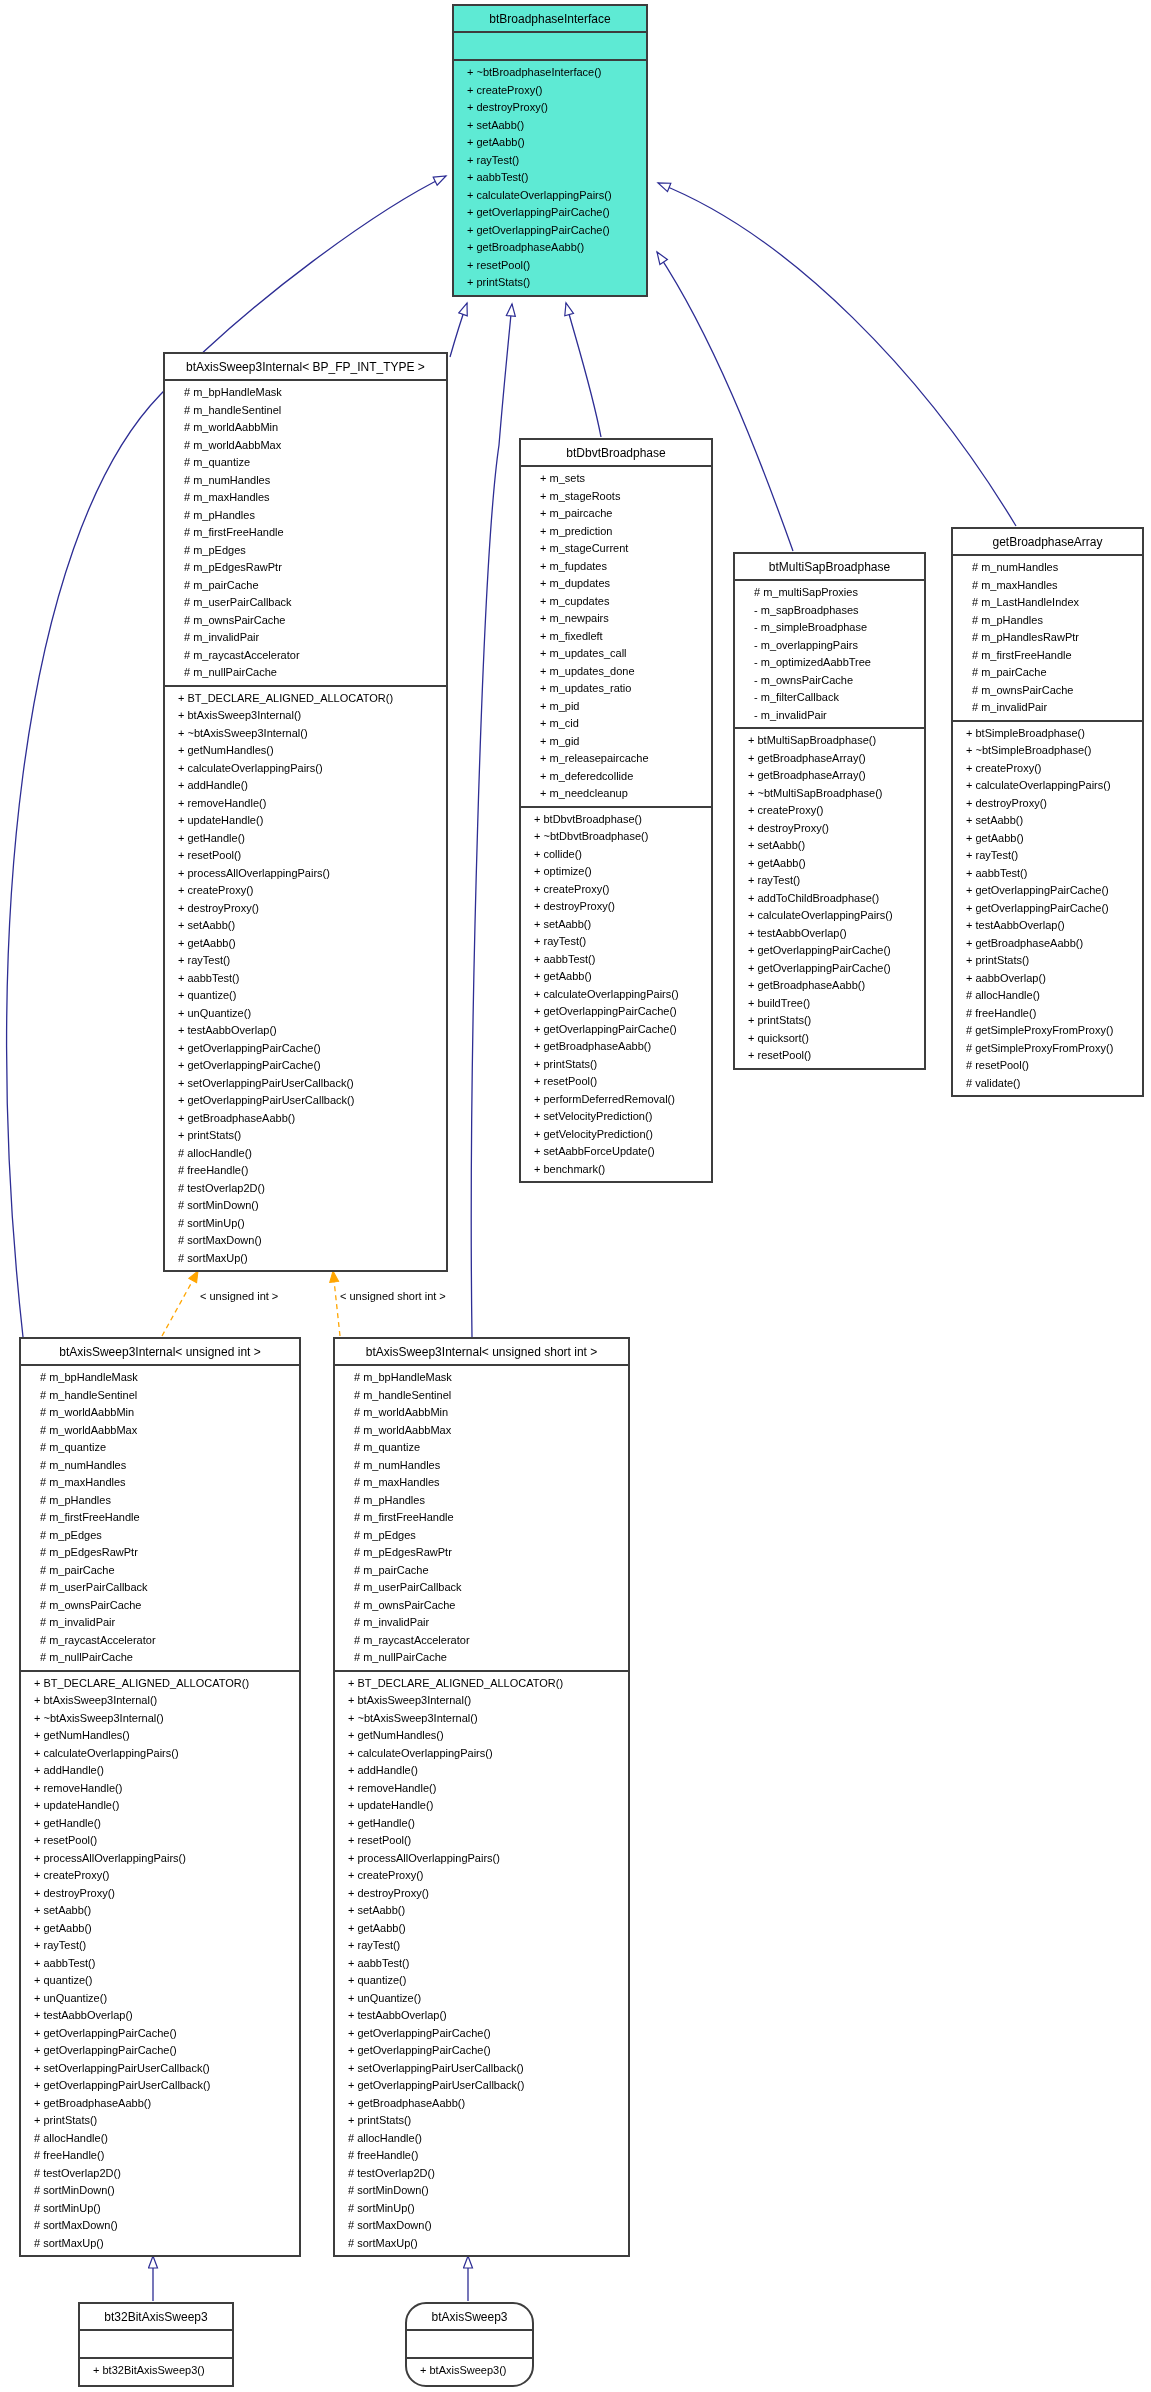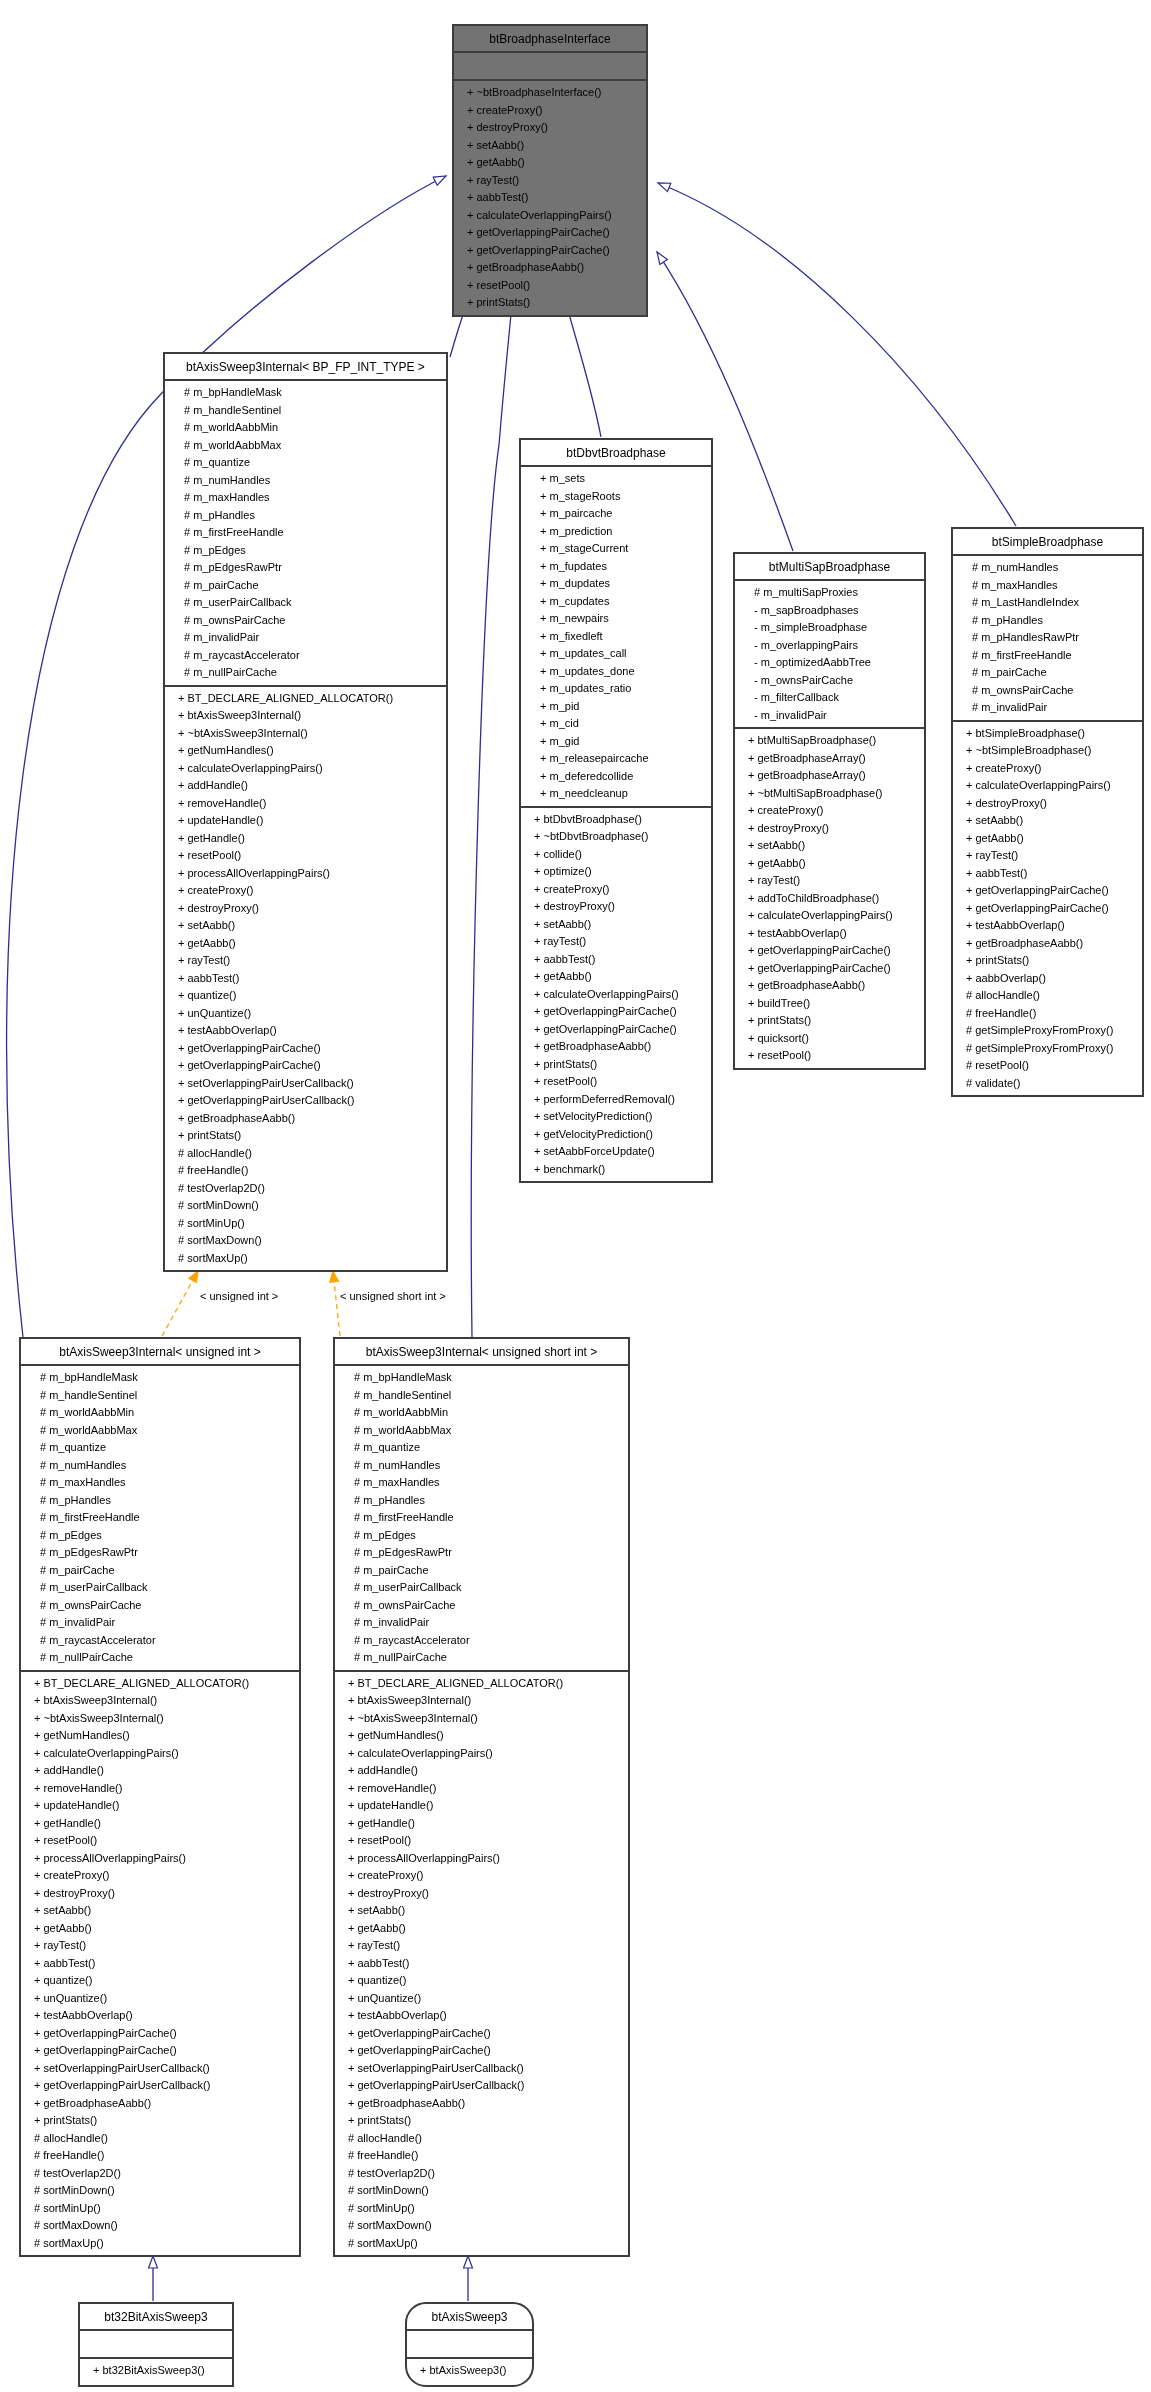--- a/index.html
+++ b/index.html
@@ -1,20 +1,20 @@
 <!DOCTYPE html>
 <html><head>
 <meta charset="utf-8">
 <style>
   html,body{margin:0;padding:0;background:#ffffff;}
   #canvas{position:relative;width:1151px;height:2392px;background:#ffffff;
           font-family:"Liberation Sans",sans-serif;overflow:hidden;}
   #arrows{position:absolute;left:0;top:0;z-index:0;}
   .uml-box{position:absolute;z-index:1;background:#ffffff;border:2px solid #3d3d3d;box-sizing:border-box;}
-  .uml-box.highlight{background:#737373;margin-top:20px;}
+  .uml-box.highlight{background:#5eead4;}
   .uml-title{text-align:center;font-size:12px;color:#000;padding:6px 3px 5px 3px;
              border-bottom:2px solid #3d3d3d;white-space:nowrap;overflow:hidden;}
   .uml-attrs{padding:3px 19px;border-bottom:2px solid #3d3d3d;min-height:20px;}
   .uml-methods{padding:3px 13px;}
   .member-row{font-size:11px;line-height:17.5px;color:#000;white-space:nowrap;}
   .tmpl-label{position:absolute;z-index:2;font-size:11px;color:#000;white-space:nowrap;}
   
   #box-interface{left:452px;top:4px;width:196px;}
   #box-template{left:163px;top:352px;width:285px;}
   #box-dbvt{left:519px;top:438px;width:194px;}
@@ -214,21 +214,21 @@
         <div class="member-row">+ getOverlappingPairCache()</div>
         <div class="member-row">+ getBroadphaseAabb()</div>
         <div class="member-row">+ buildTree()</div>
         <div class="member-row">+ printStats()</div>
         <div class="member-row">+ quicksort()</div>
         <div class="member-row">+ resetPool()</div>
       </div>
   </div>
 
   <div class="uml-box" id="box-simple">
-    <div class="uml-title">btSimpleBroadphase</div>
+    <div class="uml-title">getBroadphaseArray</div>
     <div class="uml-attrs">
         <div class="member-row"># m_numHandles</div>
         <div class="member-row"># m_maxHandles</div>
         <div class="member-row"># m_LastHandleIndex</div>
         <div class="member-row"># m_pHandles</div>
         <div class="member-row"># m_pHandlesRawPtr</div>
         <div class="member-row"># m_firstFreeHandle</div>
         <div class="member-row"># m_pairCache</div>
         <div class="member-row"># m_ownsPairCache</div>
         <div class="member-row"># m_invalidPair</div>

